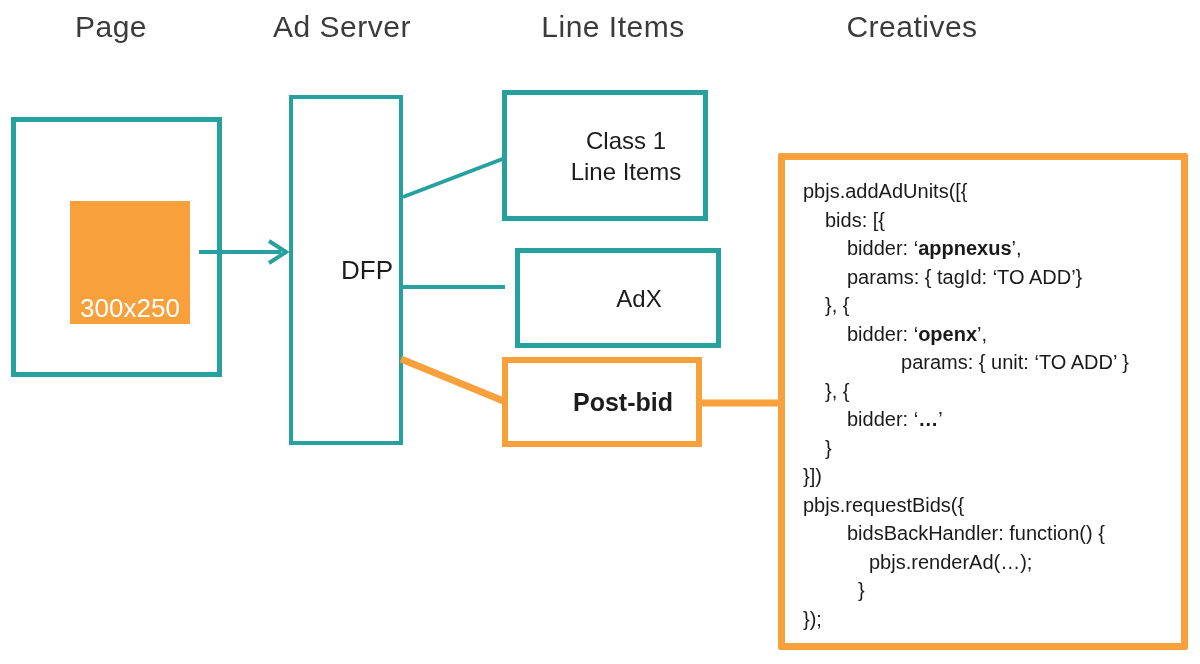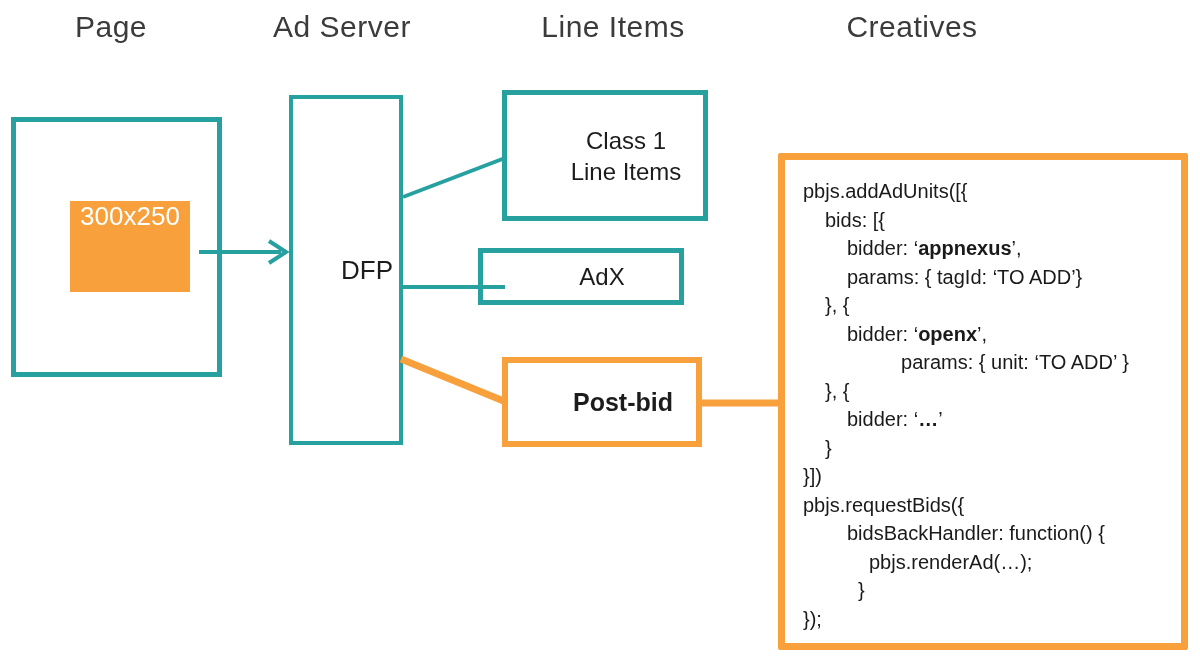--- a/index.html
+++ b/index.html
@@ -23,30 +23,30 @@
     white-space:nowrap;letter-spacing:0.5px;
   }
 
   
   .box{position:absolute;background:#fff;display:flex;align-items:center;justify-content:center;text-align:center;padding-left:42px;}
   .teal-box{border:5px solid var(--teal);}
   .box-label{font-size:24px;line-height:31px;color:var(--label);white-space:pre-line;}
 
   .page-box{left:11px;top:117px;width:211px;height:260px;border:5px solid var(--teal);}
   .ad-slot{
-    position:absolute;left:70px;top:201px;width:120px;height:91px;
-    background:var(--orange);display:flex;align-items:flex-start;justify-content:center;
+    position:absolute;left:70px;top:201px;width:120px;height:123px;
+    background:var(--orange);display:flex;align-items:flex-end;justify-content:center;
   }
   .ad-slot .slot-label{color:#ffffff;font-size:26px;}
 
   .dfp-box{left:289px;top:95px;width:114px;height:350px;border:4px solid var(--teal);}
   .dfp-box .box-label{font-size:26px;}
 
   .class1-box{left:502px;top:90px;width:206px;height:131px;}
-  .adx-box{left:478px;top:248px;width:206px;height:57px;}
+  .adx-box{left:515px;top:248px;width:206px;height:100px;}
   .postbid-box{left:502px;top:357px;width:200px;height:90px;border:6px solid var(--orange);}
   .postbid-box .box-label{font-weight:bold;font-size:25px;}
 
   .creatives-box{
     position:absolute;left:778px;top:153px;width:410px;height:497px;
     background:#fff;border:7px solid var(--orange);border-radius:2px;
   }
   .code-block{
     position:absolute;left:803px;top:177px;width:380px;
     font-size:20px;line-height:28.5px;color:#1A1A1A;

